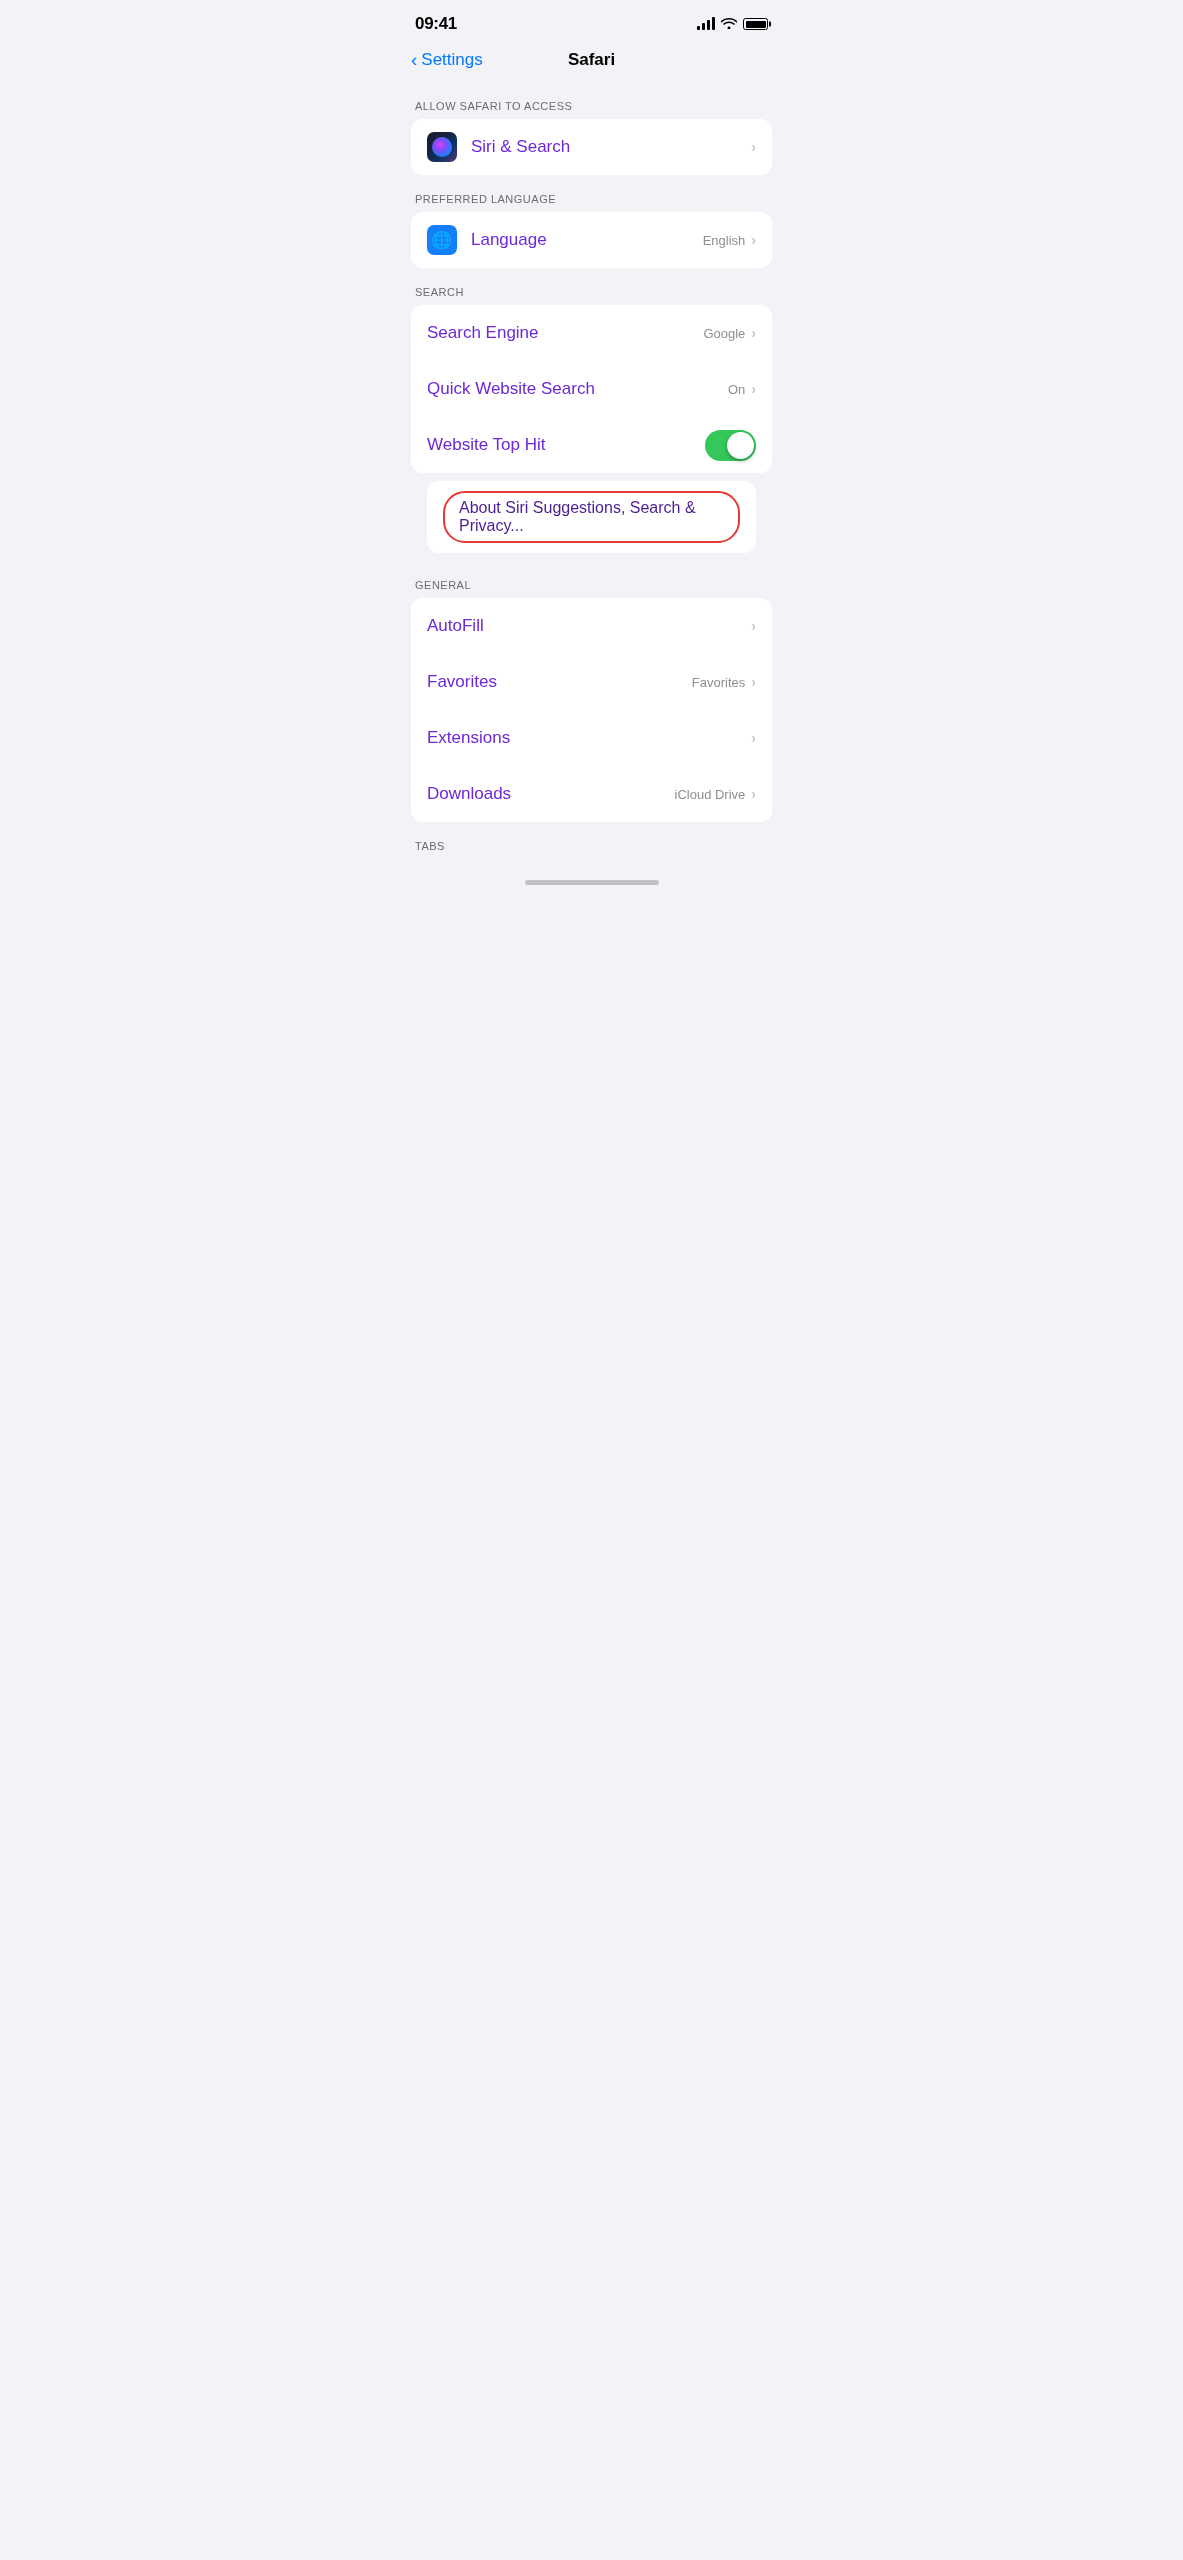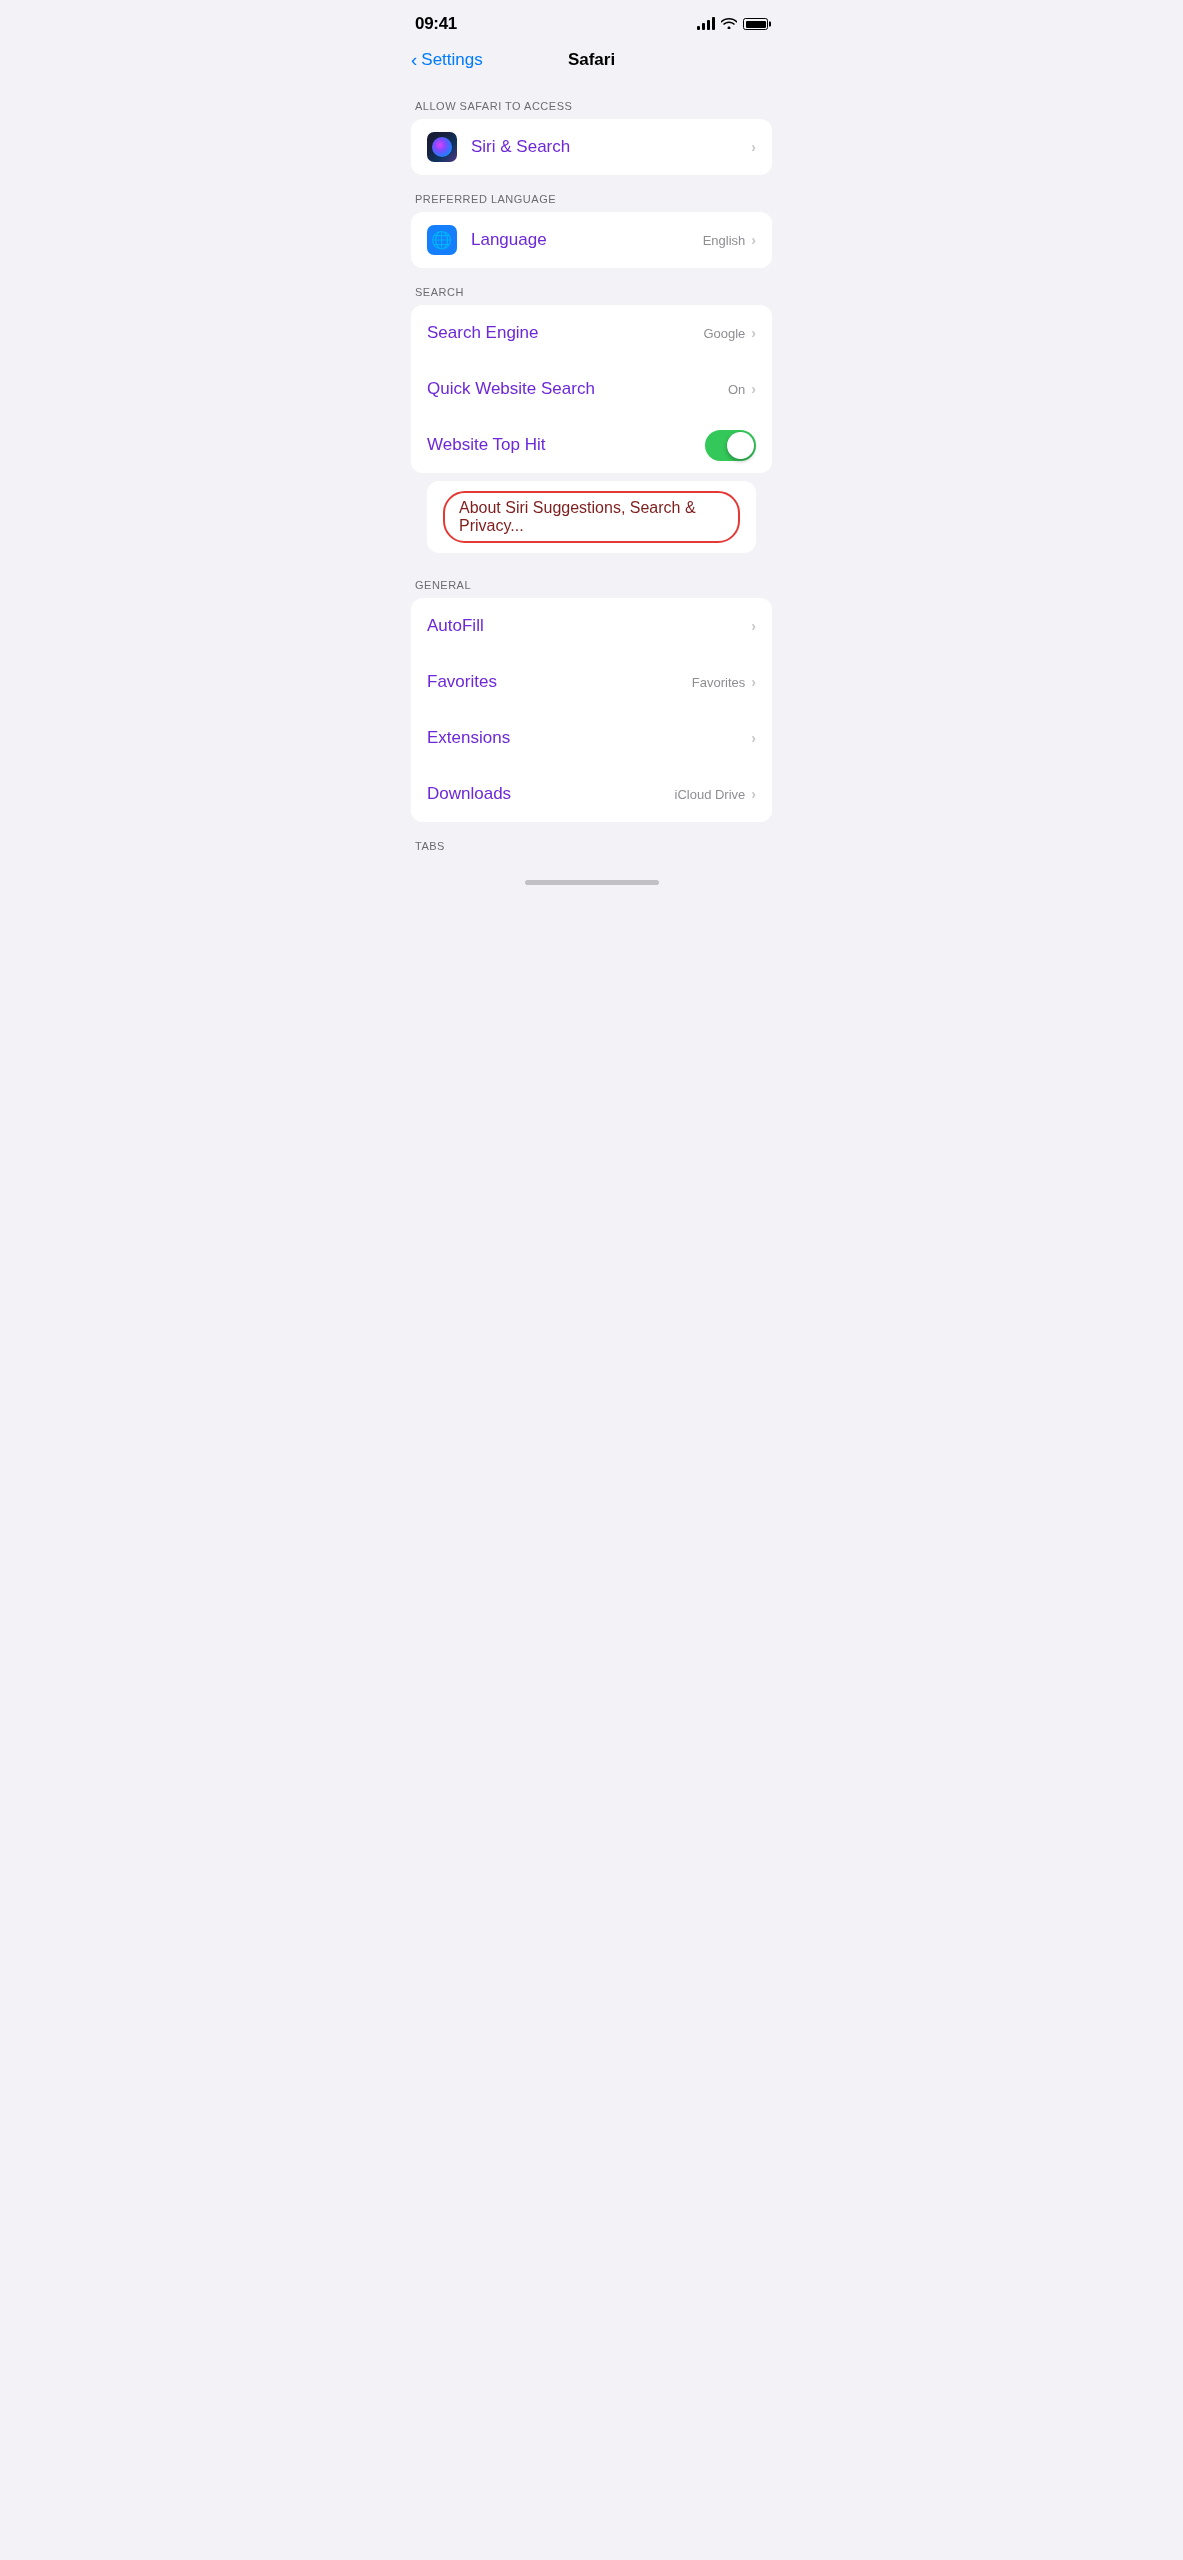--- a/index.html
+++ b/index.html
@@ -240,21 +240,21 @@
     
     .link-row {
       background: #fff;
       border-radius: 12px;
       margin: 0 16px;
       padding: 14px 16px;
       cursor: pointer;
     }
     .link-row-text {
       font-size: 16px;
-      color: #7f1d1d;
+      color: #4c1d95;
     }
 
     
     .tabs-section {
       padding-bottom: 20px;
     }
 
     
     .home-indicator {
       display: flex;

